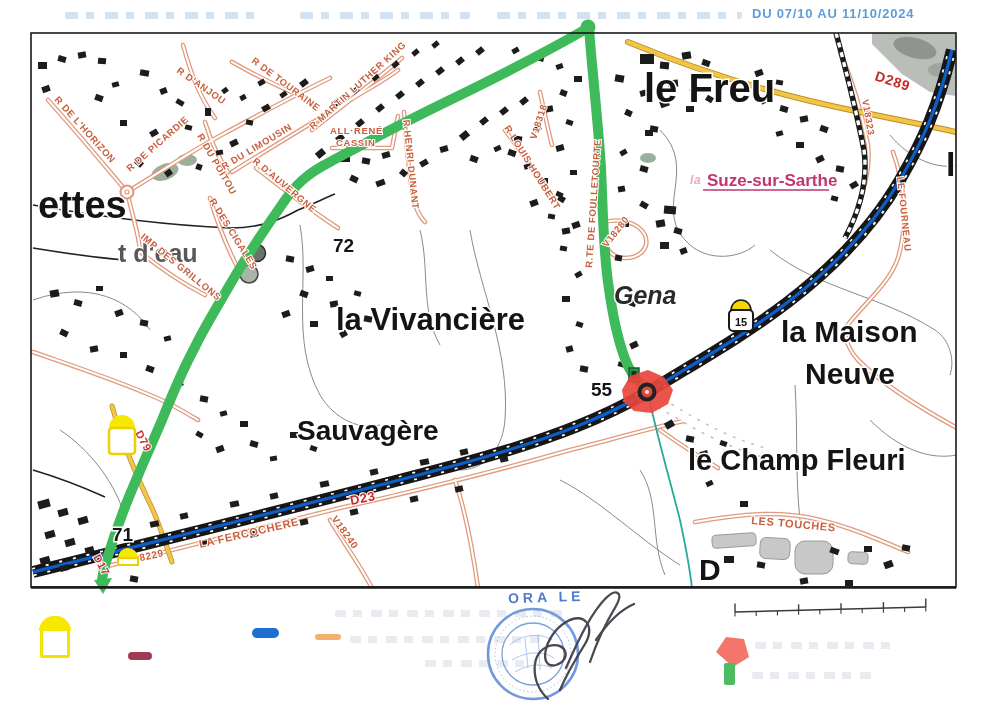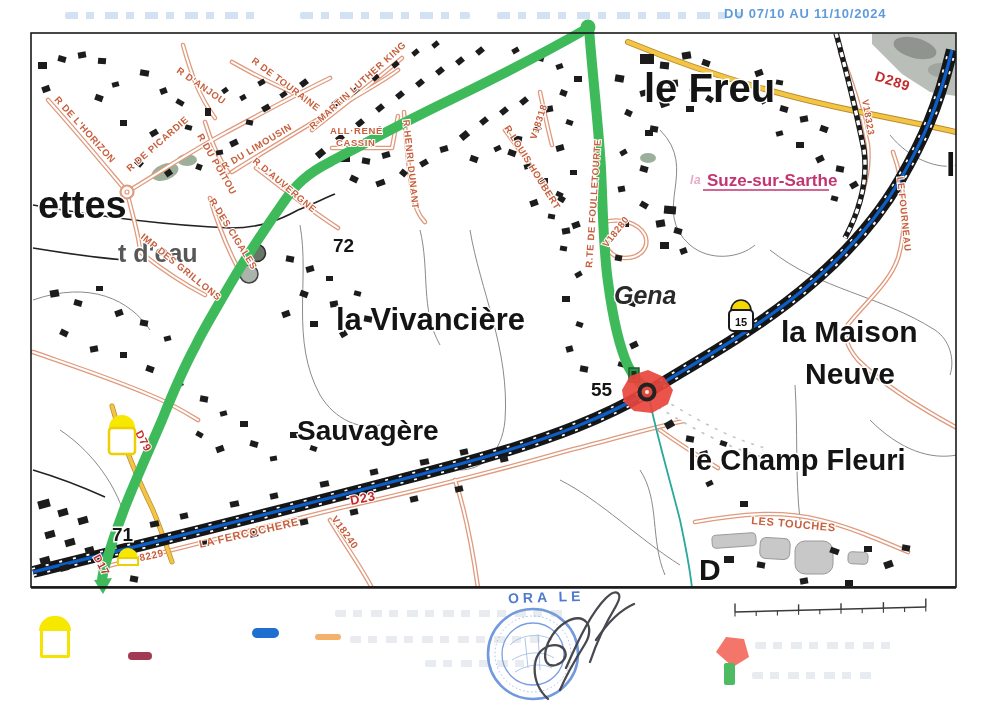--- a/index.html
+++ b/index.html
@@ -1,19 +1,19 @@
 <!DOCTYPE html>
 <html><head>
 <meta charset="utf-8">
 <style>
   html,body{margin:0;padding:0;background:#fff;}
   .page{position:relative;width:1000px;height:707px;background:#ffffff;overflow:hidden;
         font-family:"Liberation Sans",sans-serif;}
   svg{font-family:"Liberation Sans",sans-serif;}
-  .hdr-date{position:absolute;left:724px;top:6px;height:17px;overflow:hidden;
+  .hdr-date{position:absolute;left:752px;top:6px;height:17px;overflow:hidden;
             color:#4a8ed8;font-size:13px;font-weight:700;letter-spacing:.8px;opacity:.88;}
   .smudge{position:absolute;height:7px;opacity:.32;border-radius:2px;filter:blur(.6px);
           background:repeating-linear-gradient(90deg,#79a6d9 0 13px,transparent 13px 21px,#79a6d9 21px 29px,transparent 29px 40px);}
   .smudge.gray{background:repeating-linear-gradient(90deg,#9aa7c0 0 11px,transparent 11px 18px,#9aa7c0 18px 27px,transparent 27px 36px);opacity:.22;}
   .stamp-text{position:absolute;left:508px;top:589px;color:#3d6cc8;font-size:14px;
               font-weight:700;letter-spacing:4px;opacity:.9;transform:rotate(-2deg);}
   .pk-legend{position:absolute;left:38px;top:616px;width:34px;}
   .pk-legend .dome{width:32px;height:15px;border-radius:16px 16px 0 0;margin:0 auto;}
   .pk-legend .bodybox{width:24px;height:24px;border:3px solid #f4e300;border-top:none;
                       background:#fff;margin:0 auto;border-radius:0 0 3px 3px;}

